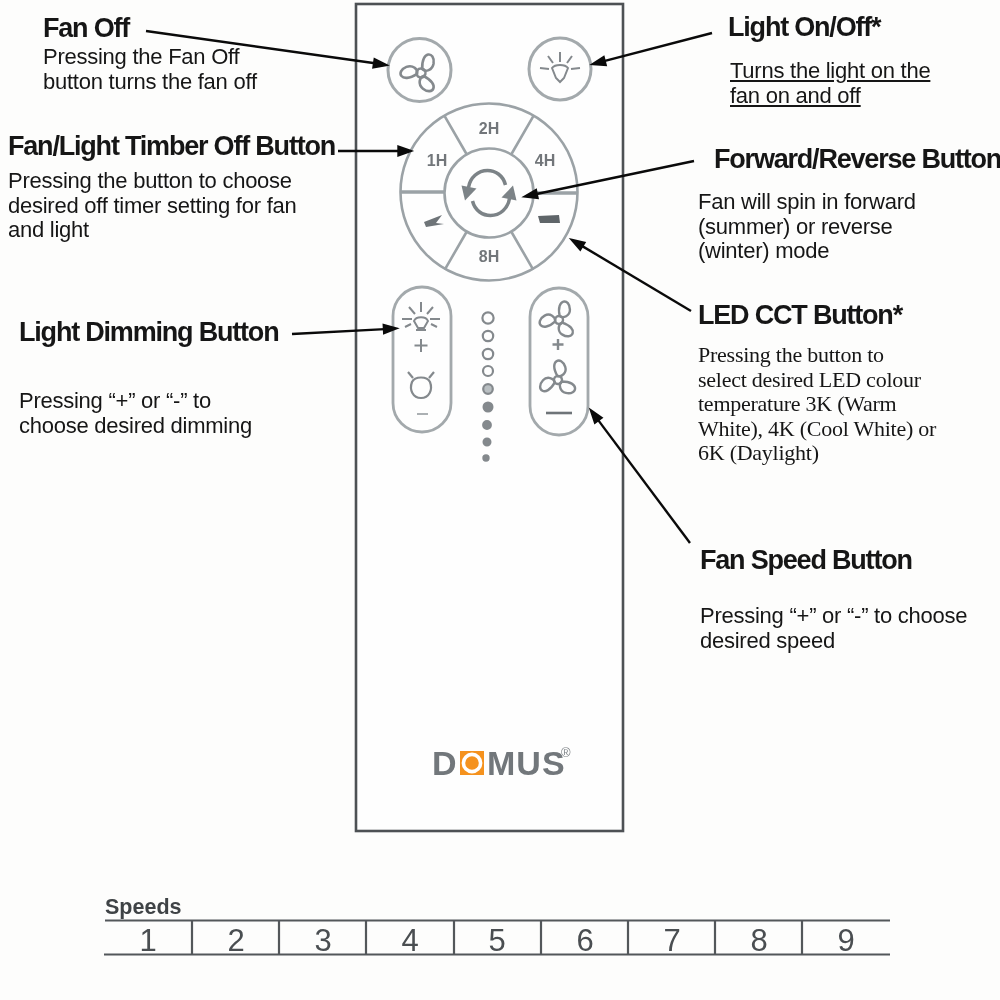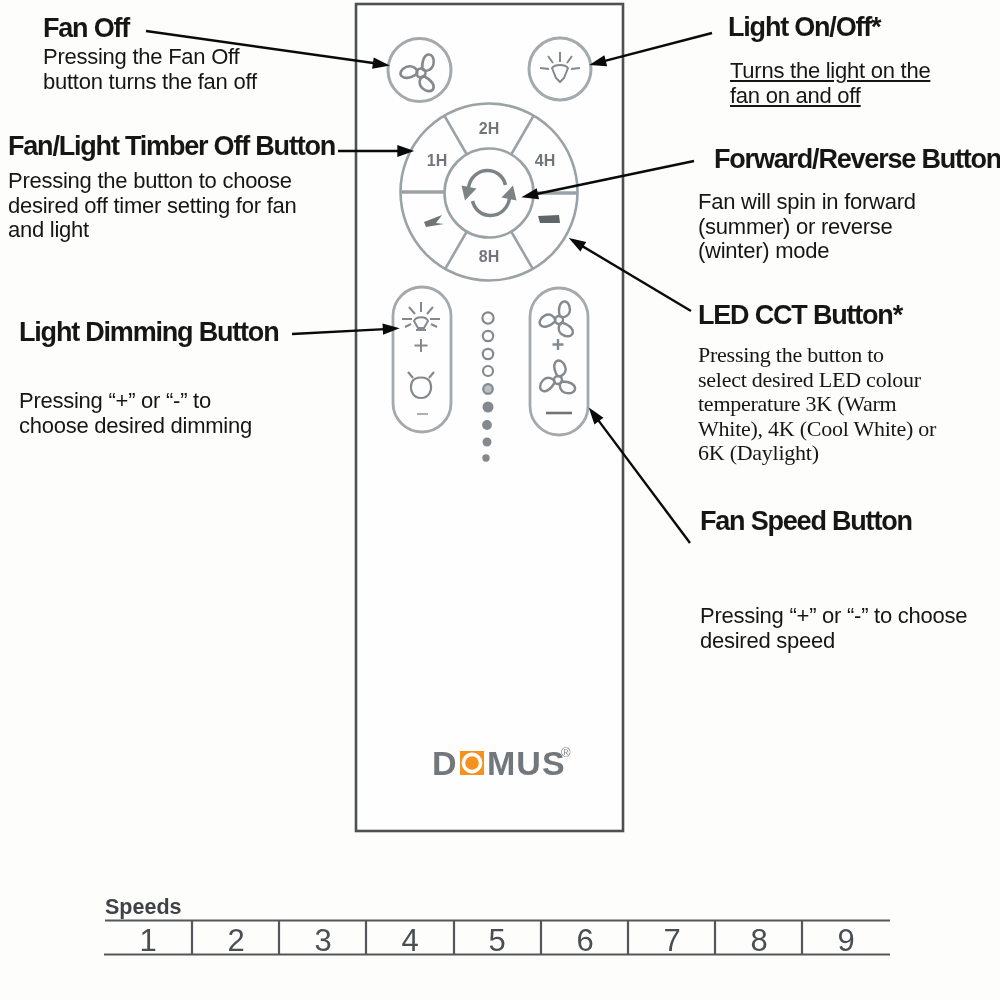--- a/index.html
+++ b/index.html
@@ -198,21 +198,21 @@
 <div class="t b" style="left:730px;top:59px;text-decoration:underline;">Turns the light on the<br>fan on and off</div>
 
 <div class="t h" style="left:714px;top:144px;">Forward/Reverse Button</div>
 
 <div class="t b" style="left:698px;top:190px;">Fan will spin in forward<br>(summer) or reverse<br>(winter) mode</div>
 
 <div class="t h" style="left:698px;top:300px;">LED CCT Button*</div>
 
 <div class="t b" style="left:698px;top:343px;font-family:Liberation Serif, serif;">Pressing the button to<br>select desired LED colour<br>temperature 3K (Warm<br>White), 4K (Cool White) or<br>6K (Daylight)</div>
 
-<div class="t h" style="left:700px;top:506px;">Fan Speed Button</div>
+<div class="t h" style="left:700px;top:545px;">Fan Speed Button</div>
 
 <div class="t b" style="left:700px;top:604px;">Pressing “+” or “-” to choose<br>desired speed</div>
 
 <div class="t" style="left:105px;top:895px;font-size:21.5px;font-weight:bold;color:#3f4346;letter-spacing:0;text-align:right;">Speeds</div>
 
 <svg width="1000" height="1000" viewBox="0 0 1000 1000" style="position:absolute;left:0;top:0;" fill="none">
   <g stroke="#53575a" stroke-width="2.2">
     <path d="M 105,920.5 L 890,920.5 M 104,954.5 L 890,954.5"></path>
     <path d="M 192,920.5 L 192,954.5 M 279,920.5 L 279,954.5 M 366,920.5 L 366,954.5 M 454,920.5 L 454,954.5 M 541,920.5 L 541,954.5 M 628,920.5 L 628,954.5 M 715,920.5 L 715,954.5 M 802,920.5 L 802,954.5"></path>
   </g>

